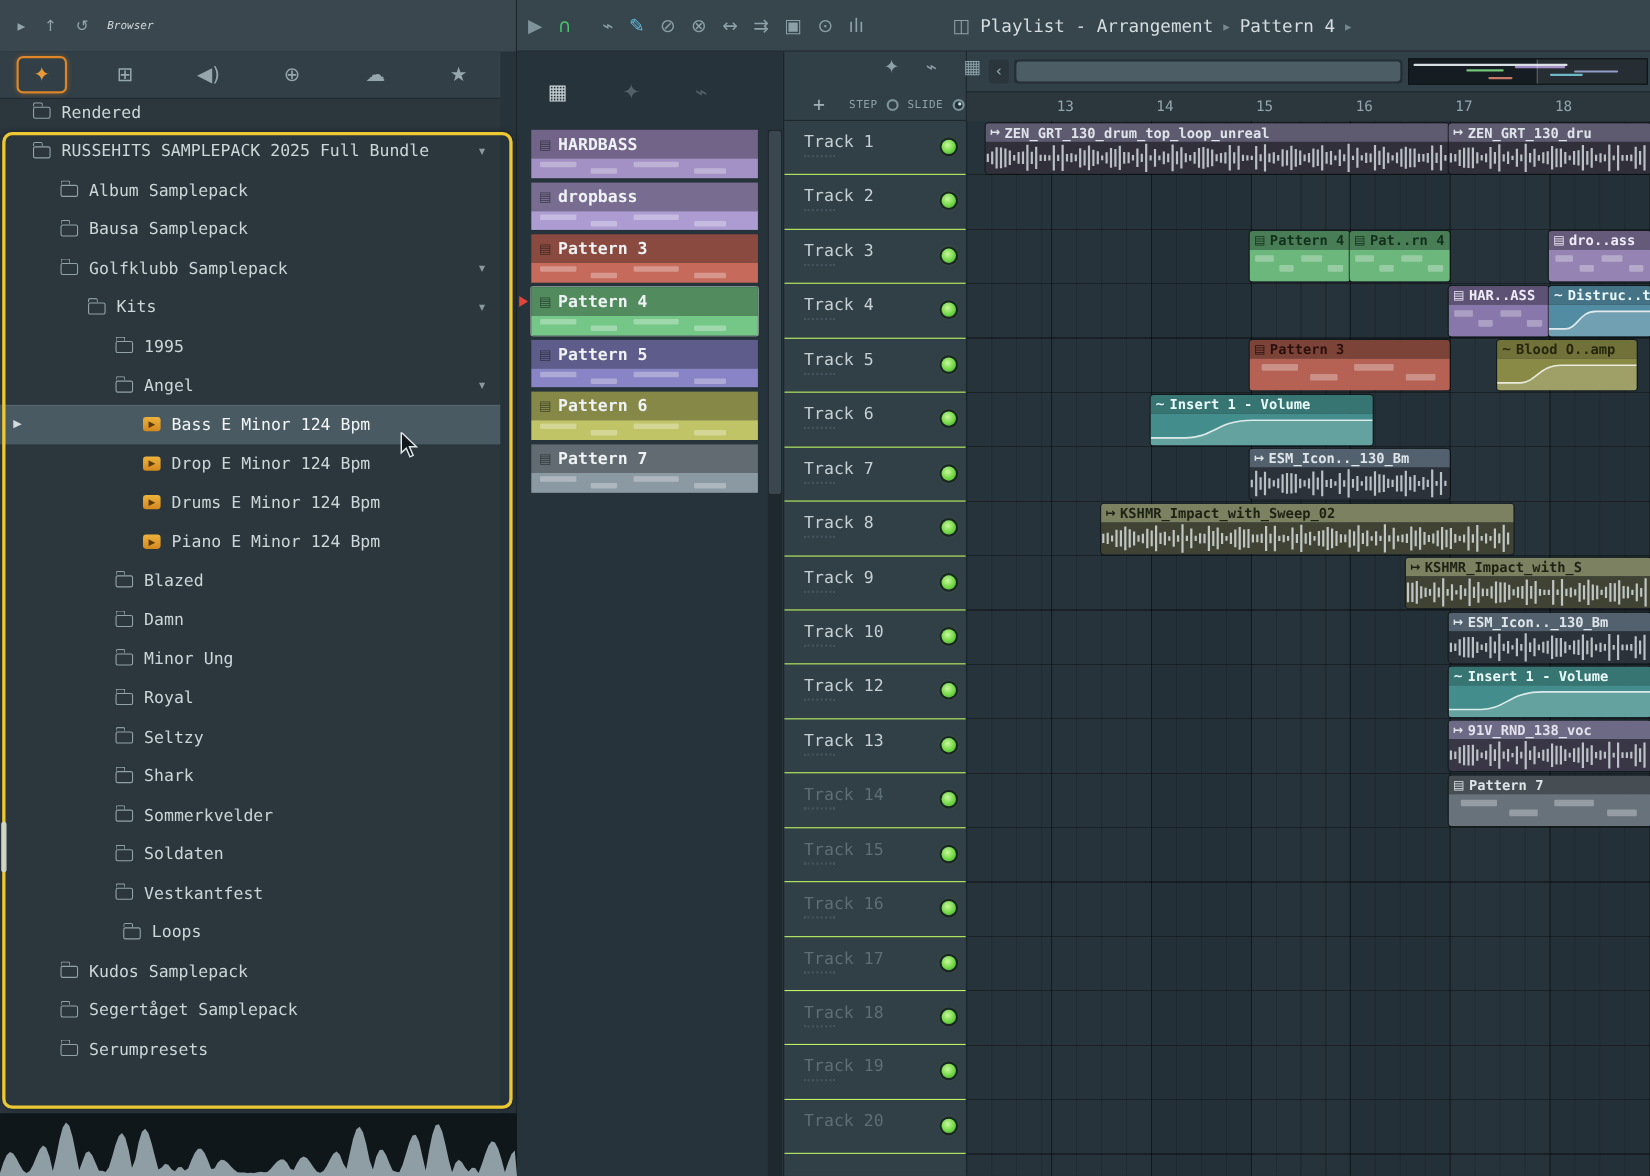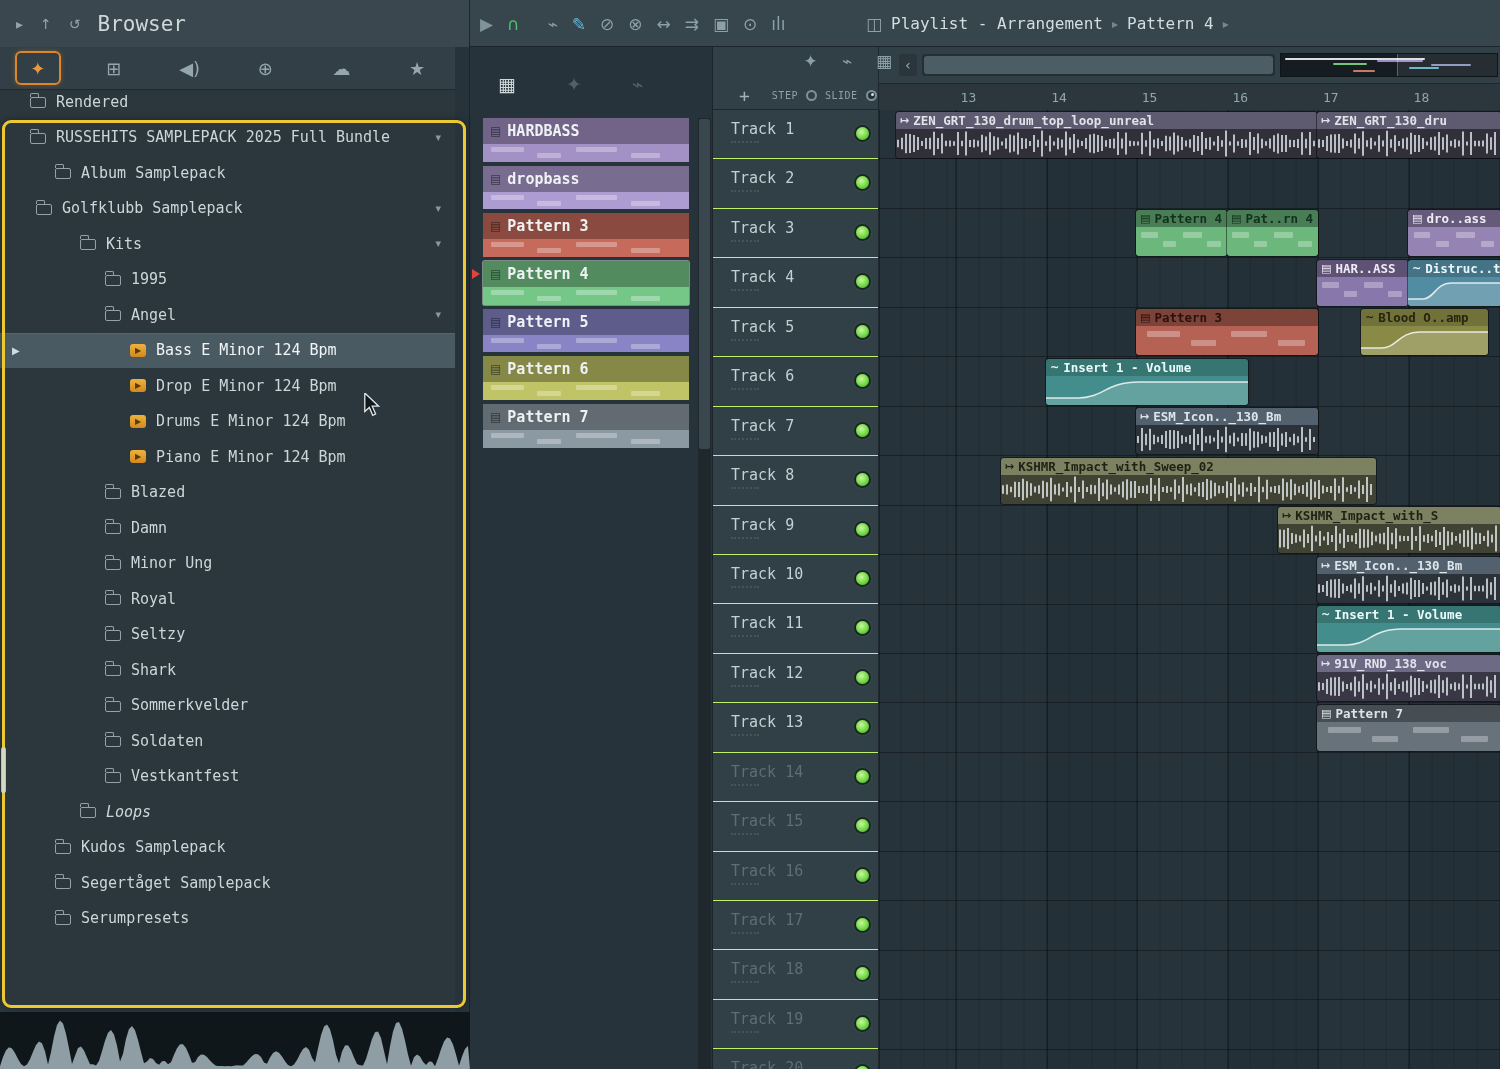--- a/index.html
+++ b/index.html
@@ -4,21 +4,21 @@
 <style>
   *{margin:0;padding:0;box-sizing:border-box;font-family:"DejaVu Sans Mono","Liberation Mono",monospace;}
   html,body{width:1500px;height:1069px;overflow:hidden;background:#222d33;}
   #app{position:relative;width:1500px;height:1069px;background:#26333a;color:#c9d4d6;overflow:hidden;}
   .ic{font-family:"DejaVu Sans","Liberation Sans",sans-serif;}
 
   
   .topbar{position:absolute;left:0;top:0;width:1500px;height:47px;background:#37454c;border-bottom:1px solid #1c262b;}
   .browser-head{position:absolute;left:0;top:0;width:470px;height:47px;display:flex;align-items:center;gap:17px;padding-left:16px;border-right:1px solid #1c262b;background:#3a474e;}
   .hd-ic{font-size:14px;color:#93a5ab;}
-  .browser-title{font-size:21px;color:#ced8da;}
+  .browser-title{font-size:10px;color:#ced8da;font-style:italic;}
   .main-icons{position:absolute;left:480px;top:0;height:47px;display:flex;align-items:center;gap:14px;}
   .tool-ic{font-size:17px;color:#8ba0a7;}
   .tool-ic:nth-child(3){margin-left:14px;}
   .breadcrumb{position:absolute;left:866px;top:0;height:47px;display:flex;align-items:center;gap:9px;}
   .bc-ic{font-size:17px;color:#8ea0a6;}
   .bc-main{font-size:16px;color:#d4dde0;text-align:center;}
   .bc-sep{font-size:12px;color:#76888f;}
 
   
   .browser-panel{position:absolute;left:0;top:47px;width:470px;bottom:0;background:#27333a;border-right:1px solid #1b2428;}
@@ -164,21 +164,25 @@
           </div>
           <div class="tree-row" style="padding-left: 30px;">
             <span class="folder-ic"></span>
             <span class="tree-label">RUSSEHITS SAMPLEPACK 2025 Full Bundle</span>
             <span class="tree-arrow ic">▾</span>
           </div>
           <div class="tree-row" style="padding-left: 55px;">
             <span class="folder-ic"></span>
             <span class="tree-label">Album Samplepack</span>
           </div>
-          <div class="tree-row" style="padding-left: 36px; align-items: center;">
+          <div class="tree-row" style="padding-left: 55px;">
+            <span class="folder-ic"></span>
+            <span class="tree-label">Bausa Samplepack</span>
+          </div>
+          <div class="tree-row" style="padding-left: 55px; align-items: center;">
             <span class="folder-ic"></span>
             <span class="tree-label">Golfklubb Samplepack</span>
             <span class="tree-arrow ic">▾</span>
           </div>
           <div class="tree-row" style="padding-left: 80px;">
             <span class="folder-ic"></span>
             <span class="tree-label">Kits</span>
             <span class="tree-arrow ic">▾</span>
           </div>
           <div class="tree-row" style="padding-left: 105px;">
@@ -236,21 +240,21 @@
             <span class="tree-label">Sommerkvelder</span>
           </div>
           <div class="tree-row" style="padding-left: 105px;">
             <span class="folder-ic"></span>
             <span class="tree-label">Soldaten</span>
           </div>
           <div class="tree-row" style="padding-left: 105px;">
             <span class="folder-ic"></span>
             <span class="tree-label">Vestkantfest</span>
           </div>
-          <div class="tree-row" style="padding-left: 80px; font-style: italic;">
+          <div class="tree-row" style="padding-left: 112px;">
             <span class="folder-ic"></span>
             <span class="tree-label">Loops</span>
           </div>
           <div class="tree-row" style="padding-left: 55px;">
             <span class="folder-ic"></span>
             <span class="tree-label">Kudos Samplepack</span>
           </div>
           <div class="tree-row" style="padding-left: 55px;">
             <span class="folder-ic"></span>
             <span class="tree-label">Segertåget Samplepack</span>
@@ -453,25 +457,20 @@
           <span class="trk-name">Track 9</span>
           <span class="trk-dots"></span>
           <span class="led"></span>
         </div>
         <div class="trk">
           <span class="trk-name">Track 10</span>
           <span class="trk-dots"></span>
           <span class="led"></span>
         </div>
         <div class="trk">
-          <span class="trk-name">Track 11</span>
-          <span class="trk-dots"></span>
-          <span class="led"></span>
-        </div>
-        <div class="trk">
           <span class="trk-name">Track 12</span>
           <span class="trk-dots"></span>
           <span class="led"></span>
         </div>
         <div class="trk">
           <span class="trk-name">Track 13</span>
           <span class="trk-dots"></span>
           <span class="led"></span>
         </div>
         <div class="trk">

